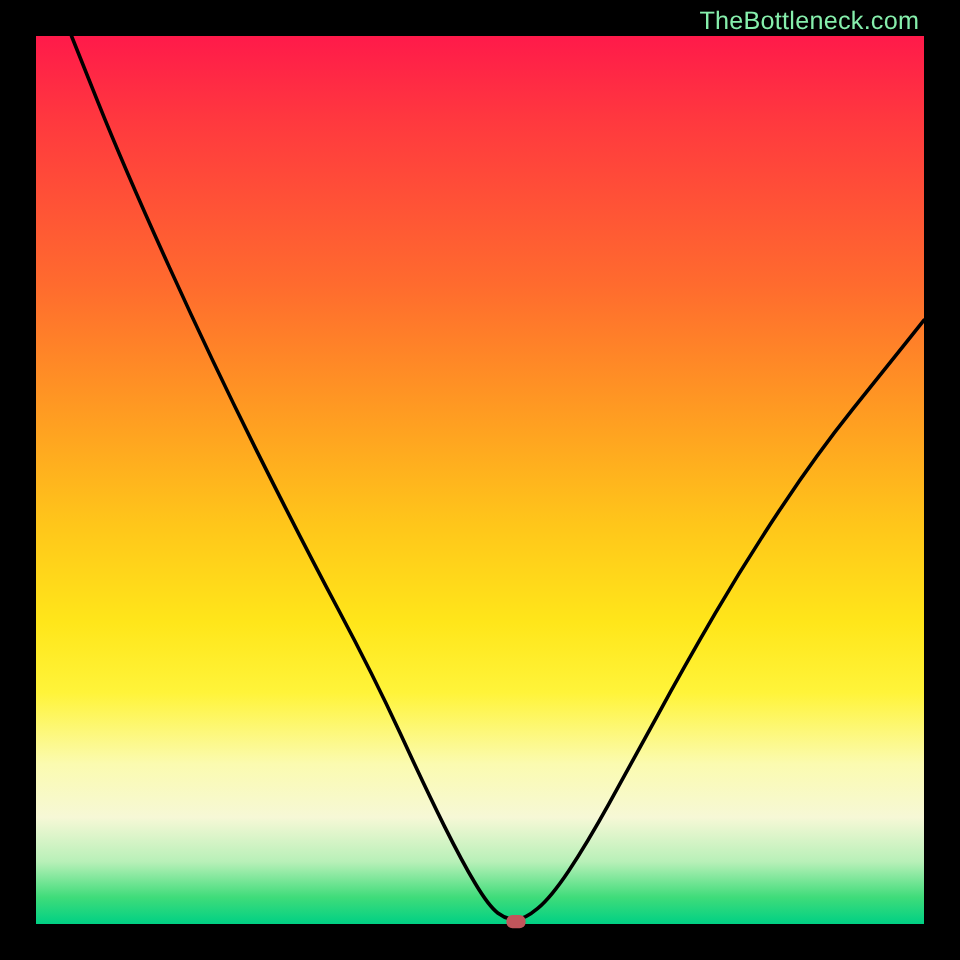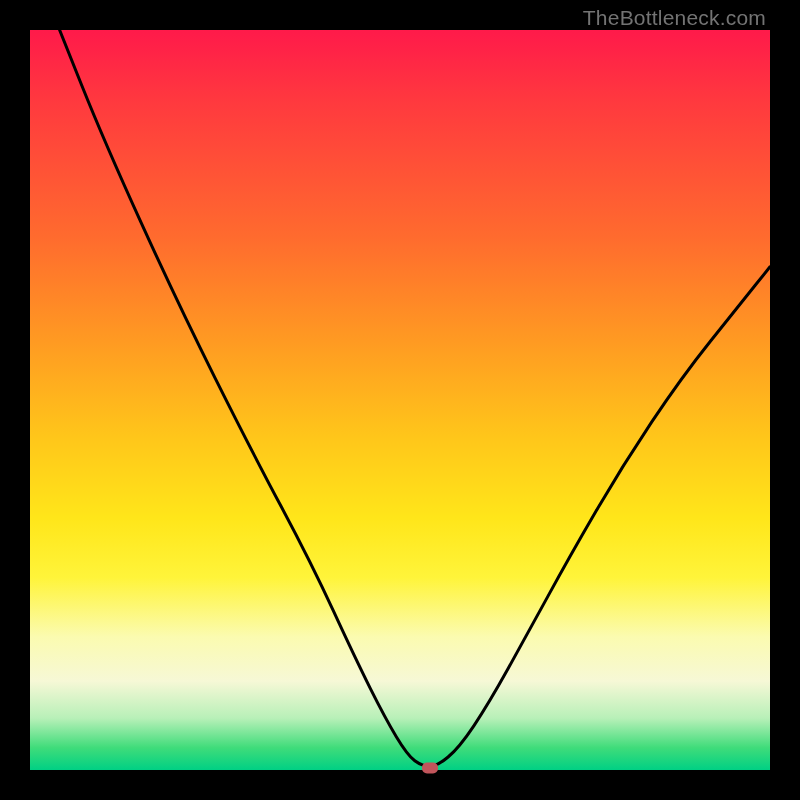--- a/index.html
+++ b/index.html
@@ -38,21 +38,21 @@
       #f6f8d6 88%,
       #b8f0b8 93%,
       #3fdc7a 97%,
       #00d084 100%
     );
   }
   .attribution {
     position: absolute;
     top: 6px;
     right: 34px;
-    color: #737373;
+    color: #86efac;
     font-size: 21px;
     letter-spacing: 0.2px;
     font-weight: 500;
   }
   svg.curve {
     position: absolute;
     left: 0;
     top: 0;
     width: 740px;
     height: 740px;

